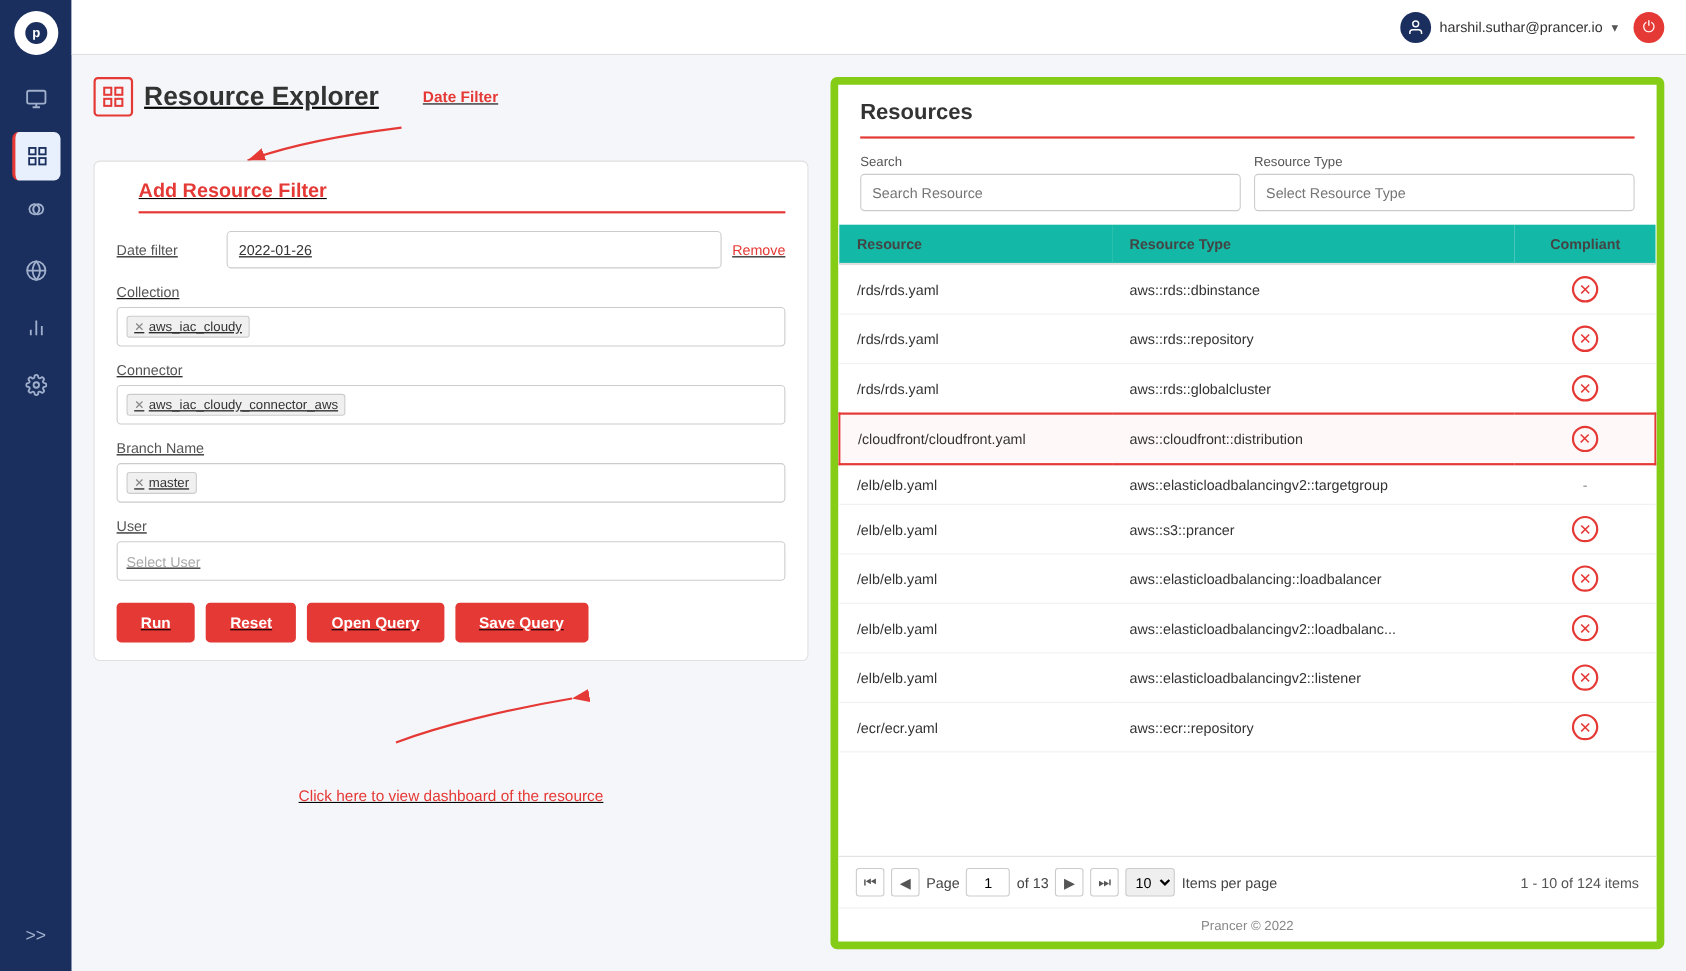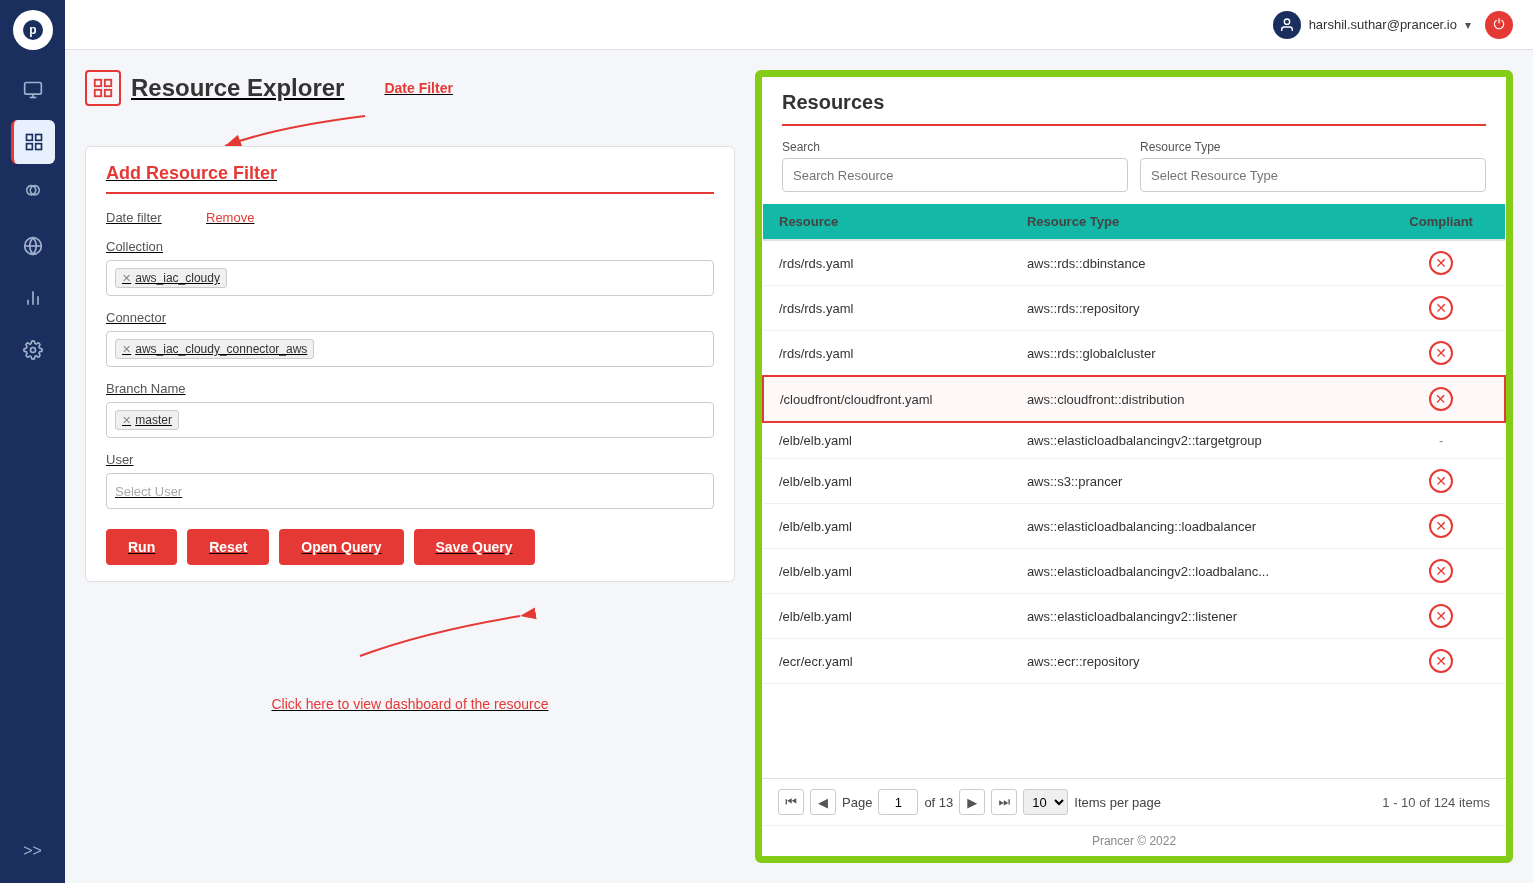--- a/index.html
+++ b/index.html
@@ -117,20 +117,21 @@
       border: 1px solid #e0e0e0;
       border-radius: 6px;
       padding: 16px 20px;
       position: relative;
     }
     .filter-title {
       font-size: 18px; font-weight: 600; color: #e53935;
       border-bottom: 2px solid #e53935;
       padding-bottom: 8px;
       margin-bottom: 16px;
+      margin-left: 20px;
     }
 
     
     .form-row {
       display: flex; align-items: center; gap: 10px;
       margin-bottom: 14px;
     }
     .form-label {
       font-size: 13px; color: #555; min-width: 90px;
     }
@@ -394,20 +395,21 @@
           </defs>
           <path d="M160,5 C120,10 60,20 20,35" stroke="#e53935" stroke-width="2" fill="none" marker-end="url(#arrowhead)"></path>
         </svg>
       </div>
 
       <div class="filter-section">
         <div class="filter-title">Add Resource Filter</div>
 
         <div class="form-row annotation-wrapper">
           <span class="form-label">Date filter</span>
+          <input class="form-input" type="text" value="2022-01-26" style="">
           <a class="remove-link">Remove</a>
         </div>
 
         <div class="form-section">
           <div class="form-section-label">Collection</div>
           <div class="tag-input">
             <div class="tag">
               <span class="tag-close">✕</span>
               <span>aws_iac_cloudy</span>
             </div>

